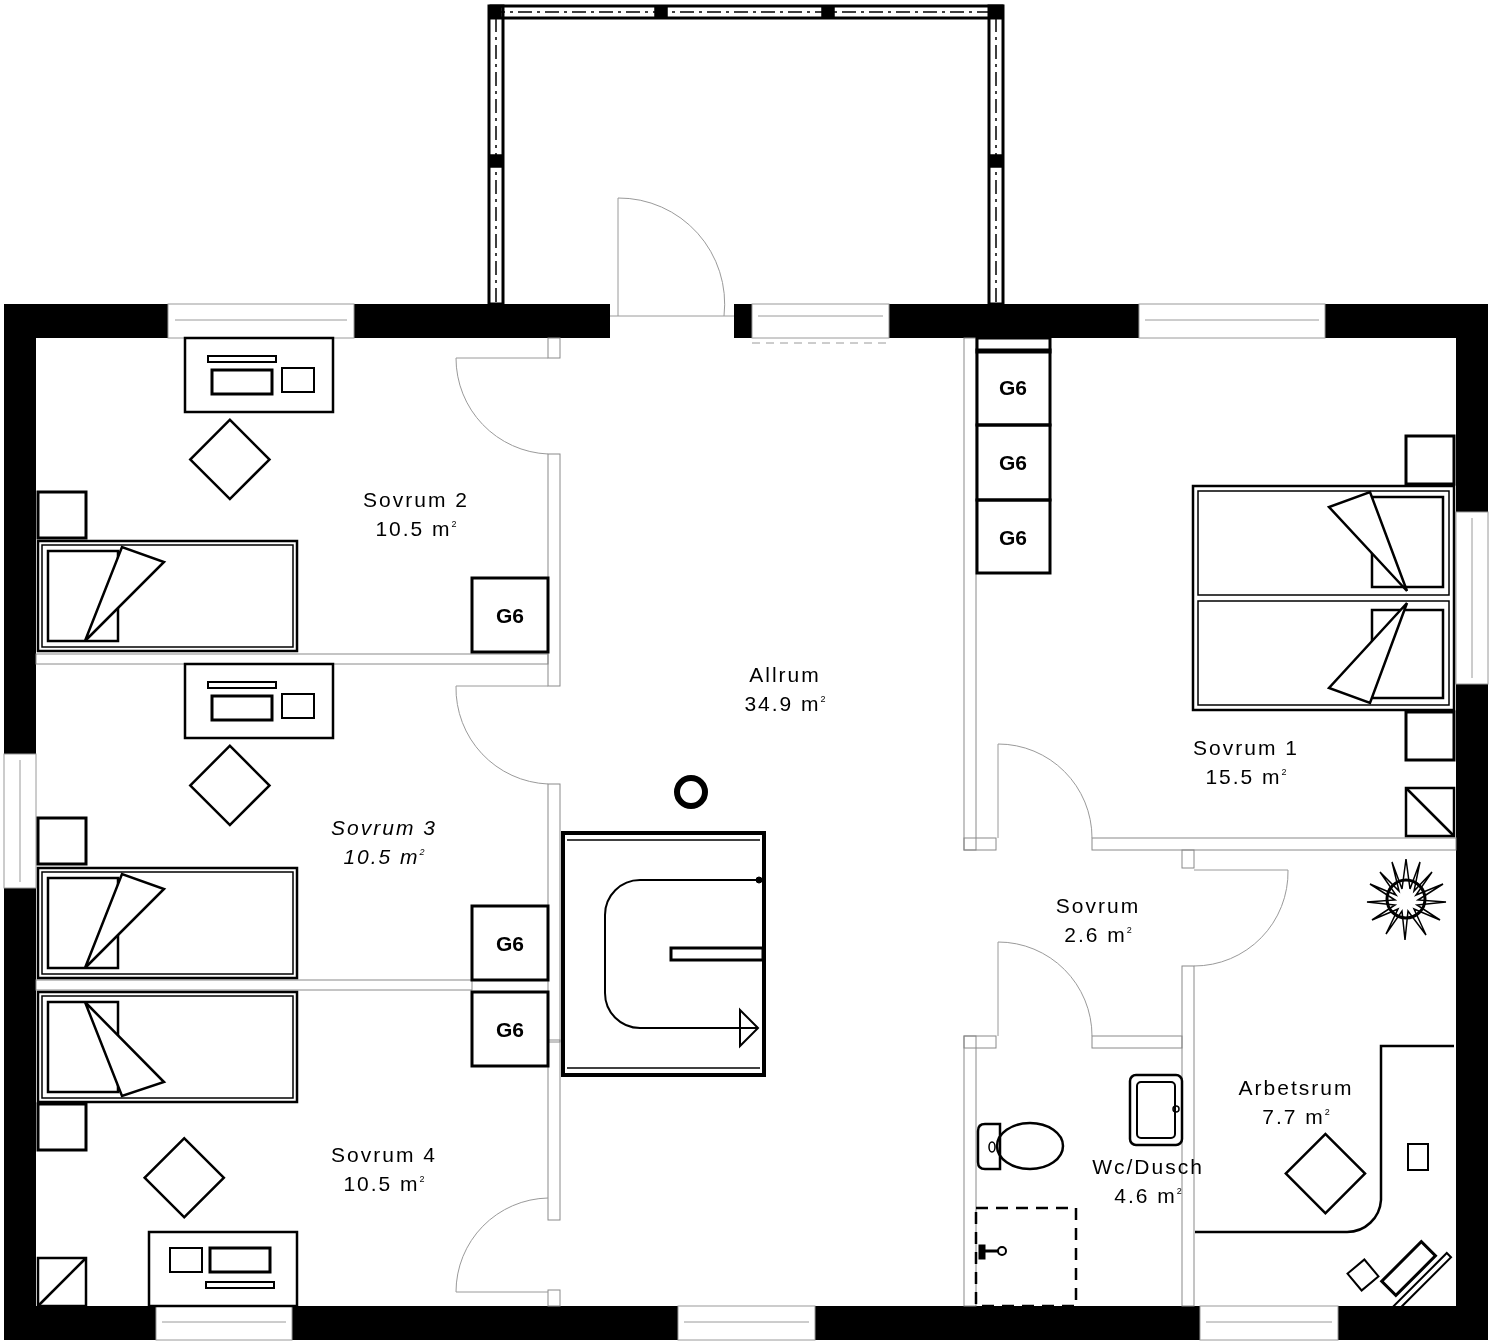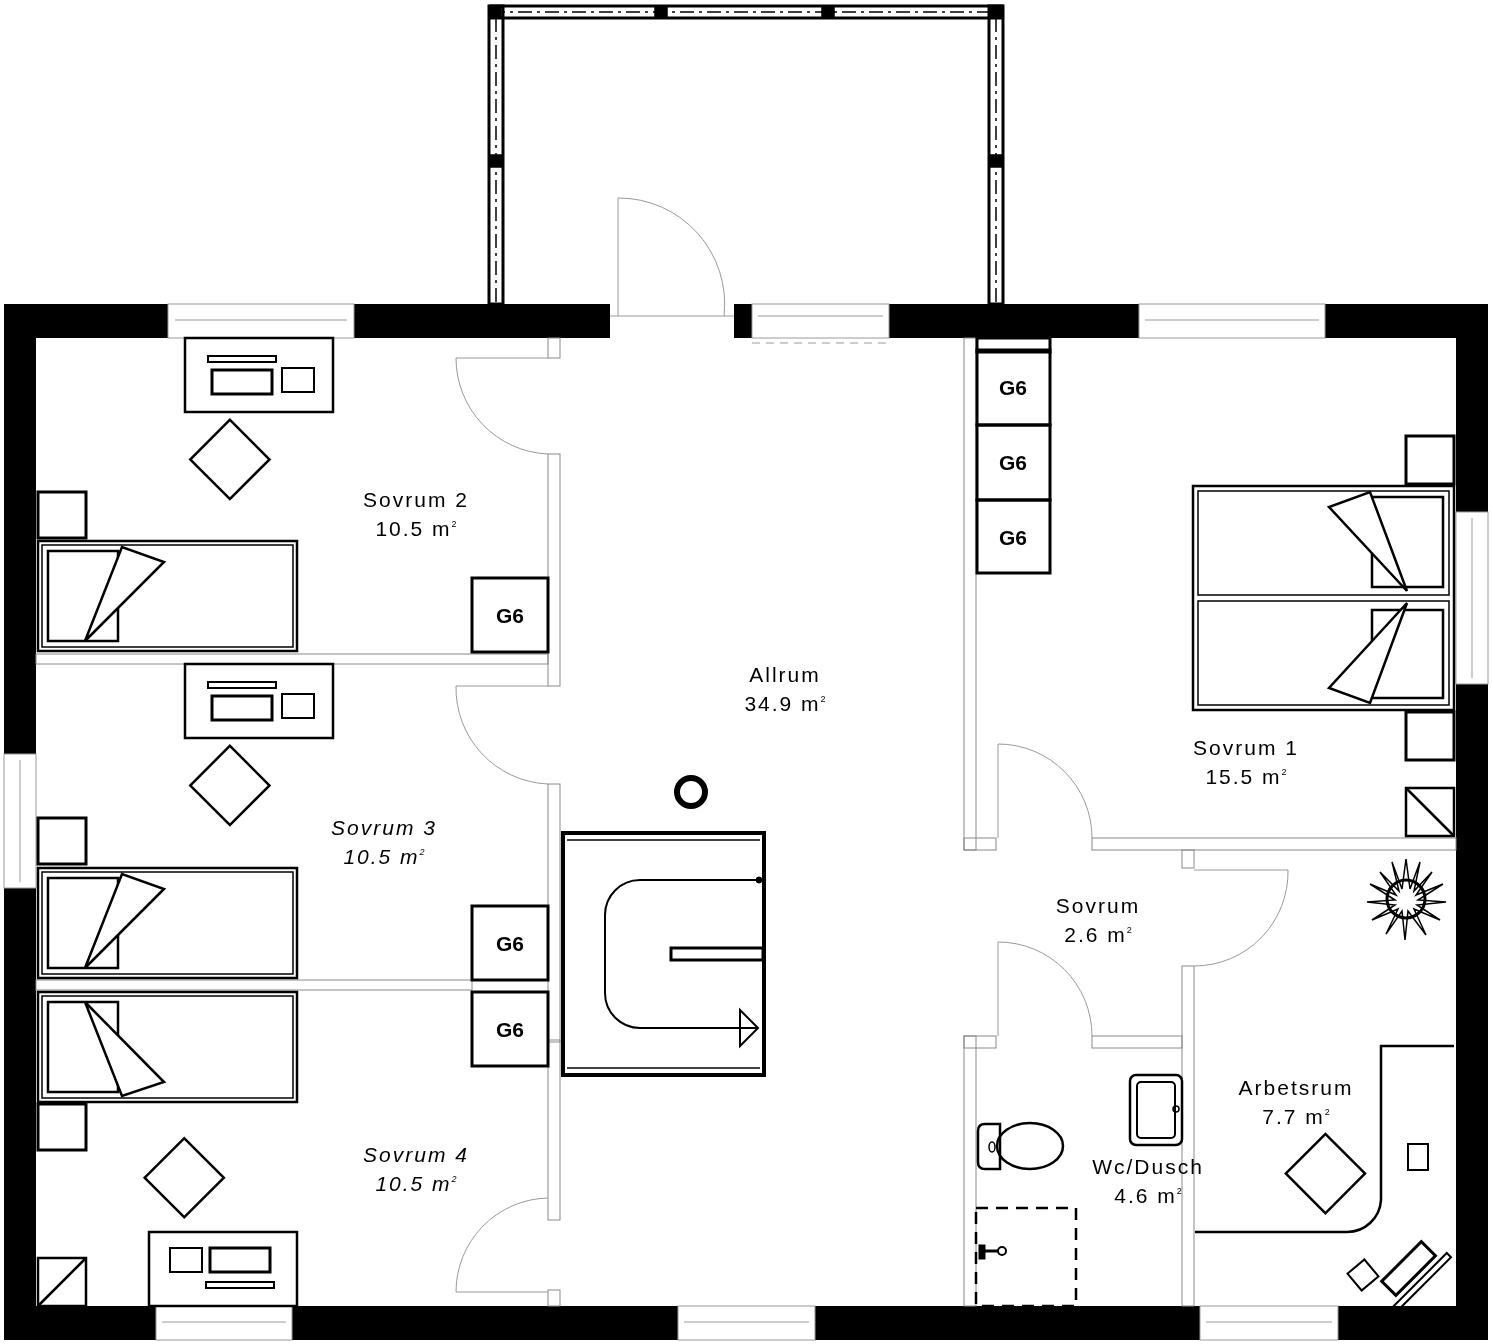--- a/index.html
+++ b/index.html
@@ -246,21 +246,21 @@
 </svg>
 
 <div class="lbl" style="left:408px;top:488px;margin-left:8px;">
   <div>Sovrum 2</div>
   <div><span>10.5</span> m<sup>2</sup></div>
 </div>
 <div class="lbl" style="left:384px;top:816px;font-style:italic;">
   <div>Sovrum 3</div>
   <div><span>10.5</span> m<sup>2</sup></div>
 </div>
-<div class="lbl" style="left:416px;top:1143px;font-style:italic;">
+<div class="lbl" style="left:384px;top:1143px;">
   <div>Sovrum 4</div>
   <div><span>10.5</span> m<sup>2</sup></div>
 </div>
 <div class="lbl" style="left:762px;top:663px;margin-left:23px;">
   <div>Allrum</div>
   <div><span>34.9</span> m<sup>2</sup></div>
 </div>
 <div class="lbl" style="left:1246px;top:736px;">
   <div>Sovrum 1</div>
   <div><span>15.5</span> m<sup>2</sup></div>

